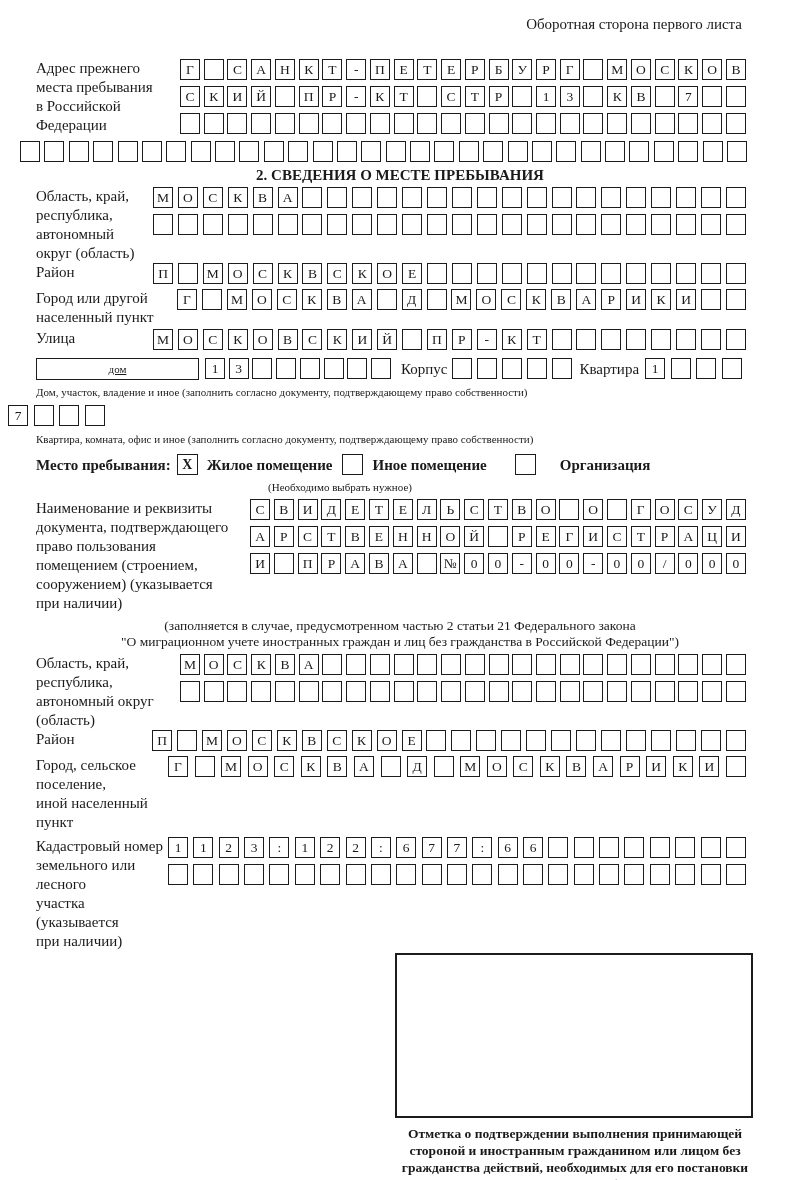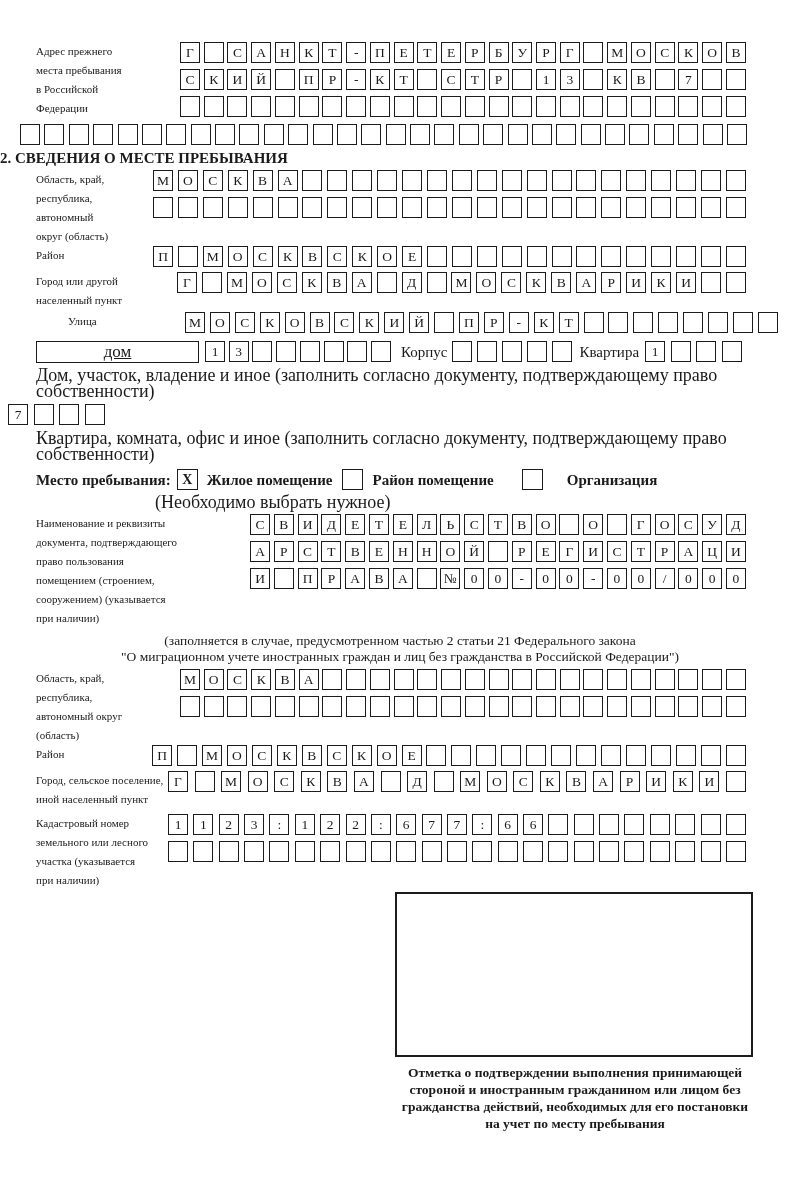--- a/index.html
+++ b/index.html
@@ -7,39 +7,39 @@
     width:800px;height:1180px;
     color:#1a1a1a;
     font-family:"Liberation Serif","DejaVu Serif",serif;
     font-size:15px;
     position:relative;
     overflow:hidden;
   }
   .page{padding-top:16px;}
   .header-note{text-align:right;padding-right:58px;font-size:15px;}
   .frow{display:flex;align-items:flex-start;}
-  .lbl{line-height:19px;white-space:pre-line;font-size:11px;}
+  .lbl{line-height:19px;white-space:pre-line;font-size:15px;}
   .cellcol{display:flex;flex-direction:column;gap:6px;}
   .cells{display:flex;justify-content:space-between;box-sizing:border-box;}
   .cell{
     width:20px;height:21px;box-sizing:border-box;
     border:1.6px solid #1c1c1c;background:#fff;
     display:flex;align-items:center;justify-content:center;
     font-size:13.5px;line-height:1;
   }
   .box{
     border:1.6px solid #1c1c1c;height:22px;box-sizing:border-box;
-    display:flex;align-items:center;justify-content:center;font-size:17px;text-decoration:underline;
+    display:flex;align-items:center;justify-content:center;font-size:11px;text-decoration:underline;
   }
   .cb{
     width:21px;height:21px;box-sizing:border-box;border:1.6px solid #1c1c1c;
     display:flex;align-items:center;justify-content:center;font-size:14px;flex:none;
   }
-  .cap{font-size:18px;line-height:16px;}
-  .center{text-align:left;}
+  .cap{font-size:11px;line-height:16px;}
+  .center{text-align:center;}
   .bold{font-weight:bold;}
   .stamp-box{
     margin-left:395px;width:358px;height:165px;box-sizing:border-box;
     border:2px solid #1c1c1c;background:#fff;
   }
   .stamp-caption{
     margin-left:385px;width:380px;text-align:center;
     font-size:13.5px;line-height:17px;white-space:pre-line;
   }
   
@@ -61,34 +61,35 @@
   .w578{width:578px;}
   .w496{width:496px;}
   .w186{width:186px;}
   .w120{width:120px;}
   .w97{width:97px;}
   
   .ml5{margin-left:5px;}.ml6{margin-left:6px;}.ml7{margin-left:7px;}
   .ml8{margin-left:8px;}.ml9{margin-left:9px;}.ml10{margin-left:10px;}
   .ml20{margin-left:20px;}.ml24{margin-left:24px;text-align:right;}.ml28{margin-left:28px;}
   .ml36{margin-left:36px;}.ml155{margin-left:155px;}
-  .mt2{margin-top:2px;padding-left:32px;}.mt3{margin-top:3px;}.mt4{margin-top:4px;}
+  .mt2{margin-top:2px;}.mt3{margin-top:3px;}.mt4{margin-top:4px;}
   .mt5{margin-top:5px;}.mt6{margin-top:6px;}.mt7{margin-top:7px;font-weight:bold;}
   .mt8{margin-top:8px;}.mt26{margin-top:26px;}
   .boxlbl-dom{margin-left:36px;width:163px;}
   .boxlbl-kv{margin-left:36px;width:200px;}
   .inline-lbl{font-size:15px;line-height:22px;white-space:nowrap;}
   .note-line{font-size:13.5px;line-height:16px;text-align:center;}
   .w370{width:370px;}
 </style>
 </head>
 <body>
 
 <div class="page">
 
+  <div class="header-note">Оборотная сторона первого листа</div>
 
   <div class="frow mt26">
     <div class="lbl ml36 w-prev">Адрес прежнего
 места пребывания
 в Российской
 Федерации</div>
     <div class="cellcol">
       <div class="cells w566">
           <span class="cell">Г</span>
           <span class="cell"></span>
@@ -393,21 +394,21 @@
         <span class="cell"></span>
       </div>
   </div>
   <div class="cap ml36 mt5">Квартира, комната, офис и иное (заполнить согласно документу, подтверждающему право собственности)</div>
 
   <div class="frow mt7">
     <div class="inline-lbl ml36">Место пребывания:</div>
     <div class="cb ml6">Х</div>
     <div class="inline-lbl ml9">Жилое помещение</div>
     <div class="cb ml9"></div>
-    <div class="inline-lbl ml10">Район помещение</div>
+    <div class="inline-lbl ml10">Иное помещение</div>
     <div class="cb ml28"></div>
     <div class="inline-lbl ml24">Организация</div>
   </div>
   <div class="cap center ml155 w370 mt3">(Необходимо выбрать нужное)</div>
 
   <div class="frow mt4">
     <div class="lbl ml36 w-doc">Наименование и реквизиты
 документа, подтверждающего
 право пользования
 помещением (строением,

